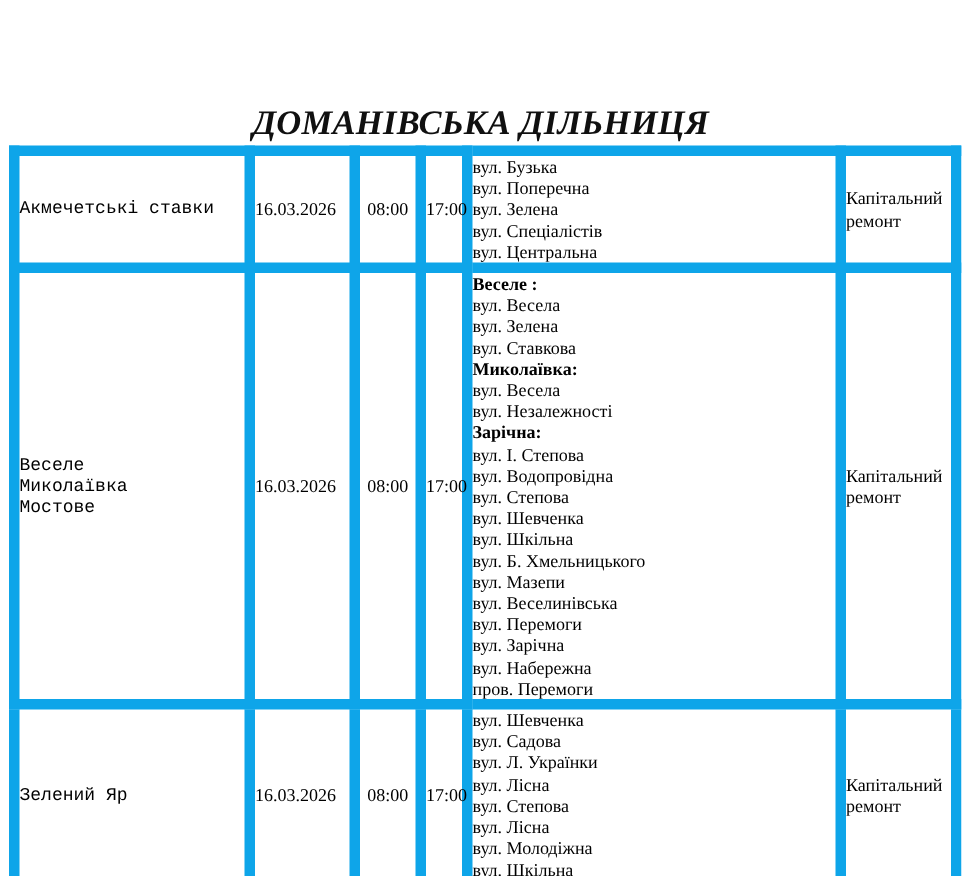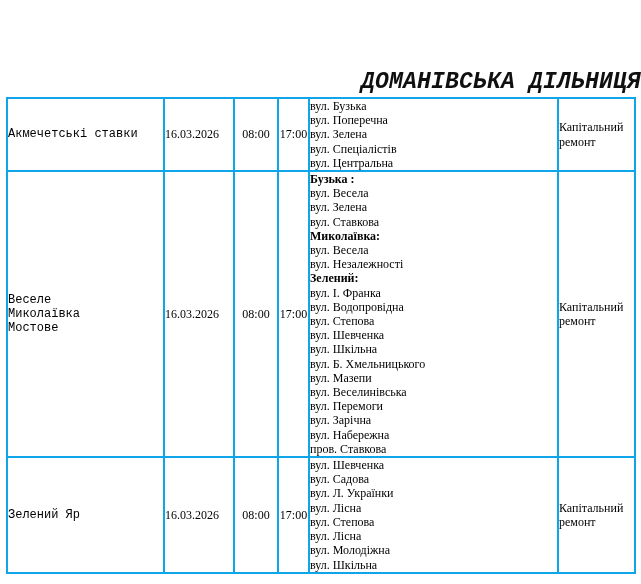--- a/index.html
+++ b/index.html
@@ -16,43 +16,43 @@
     font-family: "Liberation Serif", "DejaVu Serif", serif;
     color: #000000;
     -webkit-font-smoothing: antialiased;
   }
 
   .page-title {
     position: absolute;
     top: 53px;
     left: 0;
     width: 641px;
-    text-align: right;
-    font-family: Liberation Mono, monospace;
+    text-align: center;
+    font-family: Liberation Serif, serif;
     font-weight: bold;
     font-style: italic;
     font-size: 23px;
     line-height: 28px;
     letter-spacing: 0.2px;
     color: #101010;
     white-space: nowrap;
   }
 
   .outage-table {
     position: absolute;
     left: 6px;
     top: 97px;
     width: 628px;
     border-collapse: collapse;
     table-layout: fixed;
     font-size: 12px;
     line-height: 14.2px;
   }
   .outage-table td {
-    border: 2px solid #0ea5e9;
+    border: 7px solid #0ea5e9;
     padding: 0;
     vertical-align: middle;
     font-size: 12px;
     line-height: 14.2px;
   }
 
   .col-area      { width: 157px; }
   .col-date      { width: 70px;  }
   .col-start     { width: 44px;  }
   .col-end       { width: 31px;  }
@@ -132,40 +132,40 @@
       <tr>
         <td class="cell-area">
           <span class="area-line">Веселе</span>
           <span class="area-line">Миколаївка</span>
           <span class="area-line">Мостове</span>
         </td>
         <td class="cell-date">16.03.2026</td>
         <td class="cell-time">08:00</td>
         <td class="cell-time">17:00</td>
         <td class="cell-streets">
-          <span class="street-line group-head">Бузька :</span>
+          <span class="street-line group-head">Веселе :</span>
           <span class="street-line">вул. Весела</span>
           <span class="street-line">вул. Зелена</span>
           <span class="street-line">вул. Ставкова</span>
           <span class="street-line group-head">Миколаївка:</span>
           <span class="street-line">вул. Весела</span>
           <span class="street-line">вул. Незалежності</span>
-          <span class="street-line group-head">Зелений:</span>
-          <span class="street-line">вул. І. Франка</span>
+          <span class="street-line group-head">Зарічна:</span>
+          <span class="street-line">вул. І. Степова</span>
           <span class="street-line">вул. Водопровідна</span>
           <span class="street-line">вул. Степова</span>
           <span class="street-line">вул. Шевченка</span>
           <span class="street-line">вул. Шкільна</span>
           <span class="street-line">вул. Б. Хмельницького</span>
           <span class="street-line">вул. Мазепи</span>
           <span class="street-line">вул. Веселинівська</span>
           <span class="street-line">вул. Перемоги</span>
           <span class="street-line">вул. Зарічна</span>
           <span class="street-line">вул. Набережна</span>
-          <span class="street-line">пров. Ставкова</span>
+          <span class="street-line">пров. Перемоги</span>
         </td>
         <td class="cell-reason">
           <span class="reason-line">Капітальний</span>
           <span class="reason-line">ремонт</span>
         </td>
       </tr>
       <tr>
         <td class="cell-area">
           <span class="area-line">Зелений Яр</span>
         </td>

